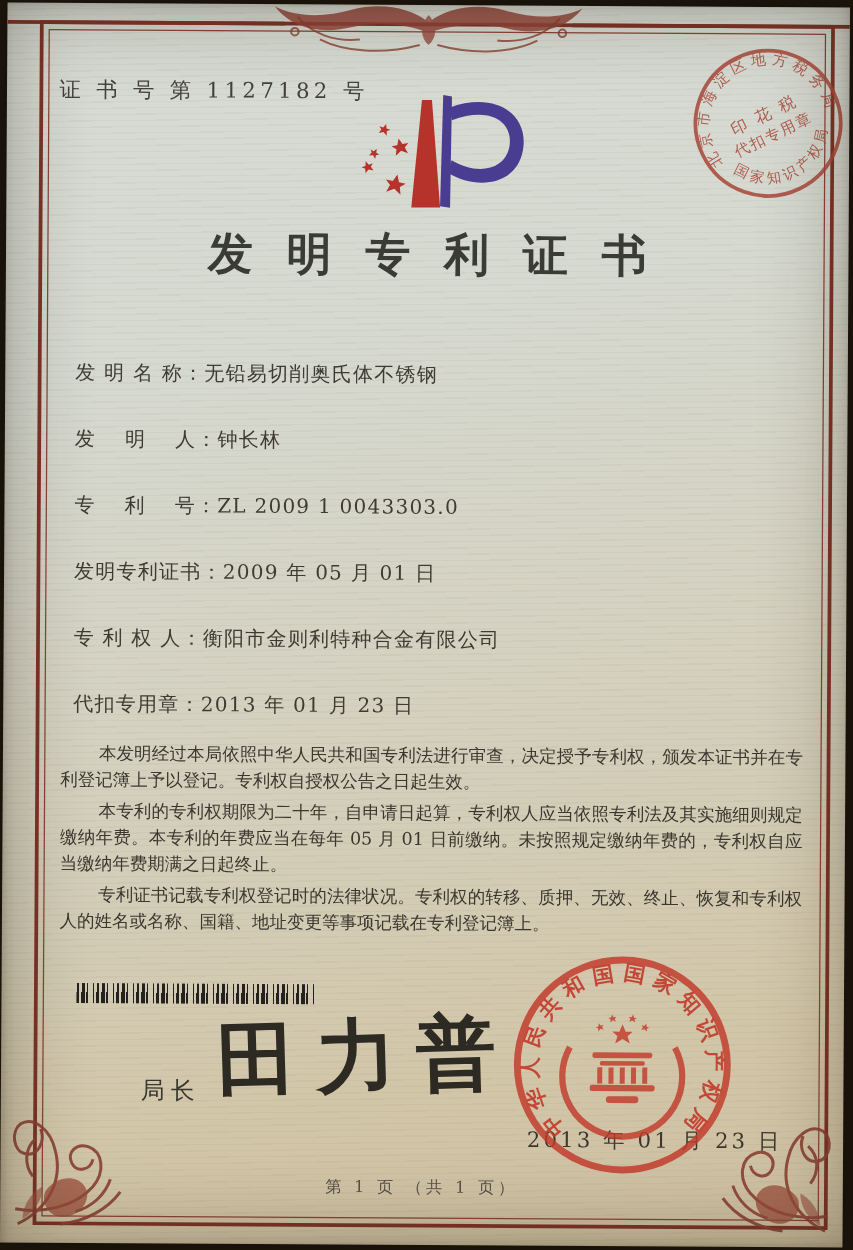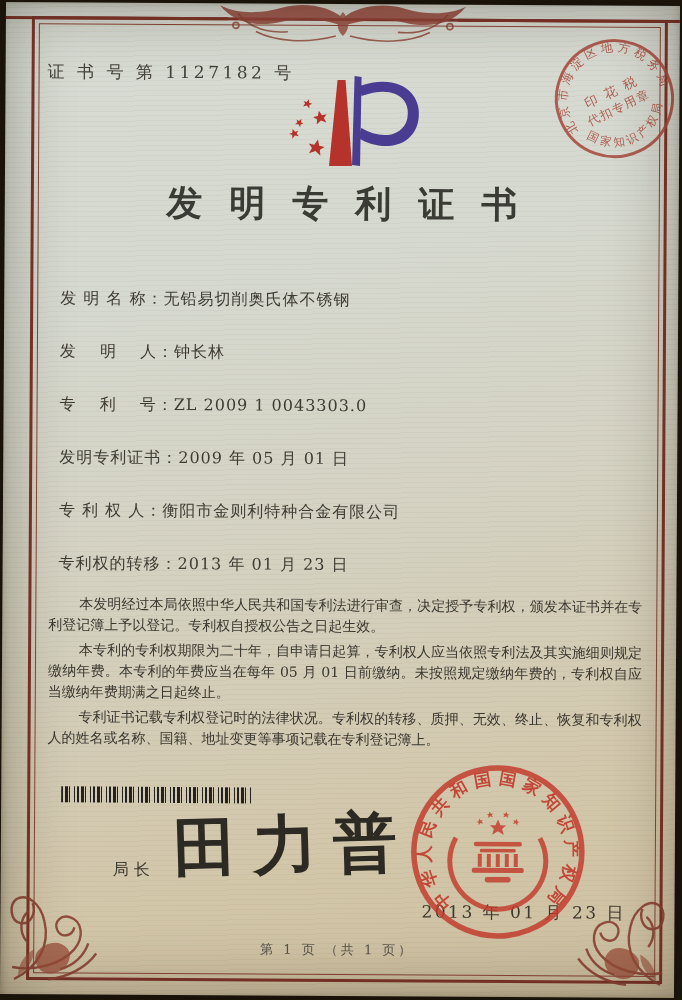--- a/index.html
+++ b/index.html
@@ -39,21 +39,21 @@
   .field-label{flex:none;letter-spacing:1px;}
   .field-value{letter-spacing:1px;}
   .paras{position:absolute;left:46px;top:591px;width:594px;
     font-family:"DejaVu Serif",serif;font-size:14px;line-height:21px;
     color:#3a372f;text-align:justify;}
   .paras p{margin:0 0 4px;text-indent:2.2em;}
   .barcode{position:absolute;left:60px;top:784px;width:191px;height:16px;
     background:repeating-linear-gradient(90deg,#24221e 0 2px,transparent 2px 4px,
       #24221e 4px 7px,transparent 7px 8px,#24221e 8px 9px,transparent 9px 13px,
       #24221e 13px 14px,transparent 14px 16px);}
-  .sig-title{position:absolute;left:112px;top:857px;font-size:16px;letter-spacing:5px;
+  .sig-title{position:absolute;left:112px;top:857px;font-size:19px;letter-spacing:5px;
     color:#3a372f;font-family:"DejaVu Serif",serif;}
   .sig-name{position:absolute;left:172px;top:798px;font-size:64px;letter-spacing:16px;
     color:#2d2a24;transform:rotate(-2deg);font-family:"DejaVu Serif",serif;font-weight:bold;}
   .seal-date{position:absolute;left:421px;top:896px;font-size:17px;letter-spacing:2.5px;
     color:#3c372e;z-index:4;font-family:"DejaVu Serif",serif;}
   .seal{position:absolute;left:406px;top:756px;z-index:5;opacity:.9;}
   .footer{position:absolute;left:0;right:0;top:937px;text-align:center;
     font-size:13px;letter-spacing:3px;color:#57524a;font-family:"DejaVu Serif",serif;}
 </style>
 </head>
@@ -160,21 +160,21 @@
     </div>
     <div class="field-row">
       <span class="field-label">发明专利证书：</span>
       <span class="field-value">2009 年 05 月 01 日</span>
     </div>
     <div class="field-row">
       <span class="field-label">专 利 权 人：</span>
       <span class="field-value">衡阳市金则利特种合金有限公司</span>
     </div>
     <div class="field-row">
-      <span class="field-label">专利权的转移：</span>
+      <span class="field-label">代扣专用章：</span>
       <span class="field-value">2013 年 01 月 23 日</span>
     </div>
   </div>
 
   <div class="paras">
     <p>本发明经过本局依照中华人民共和国专利法进行审查，决定授予专利权，颁发本证书并在专利登记簿上予以登记。专利权自授权公告之日起生效。</p>
     <p>本专利的专利权期限为二十年，自申请日起算，专利权人应当依照专利法及其实施细则规定缴纳年费。本专利的年费应当在每年 05 月 01 日前缴纳。未按照规定缴纳年费的，专利权自应当缴纳年费期满之日起终止。</p>
     <p>专利证书记载专利权登记时的法律状况。专利权的转移、质押、无效、终止、恢复和专利权人的姓名或名称、国籍、地址变更等事项记载在专利登记簿上。</p>
   </div>
 

